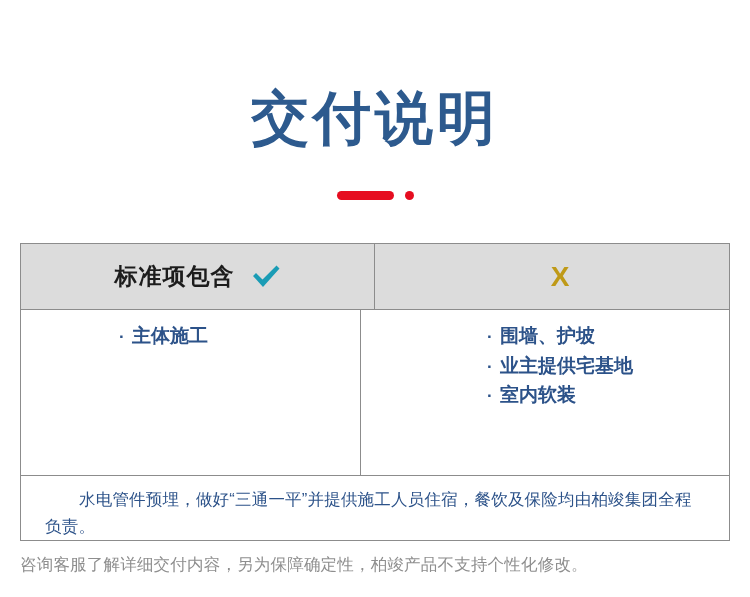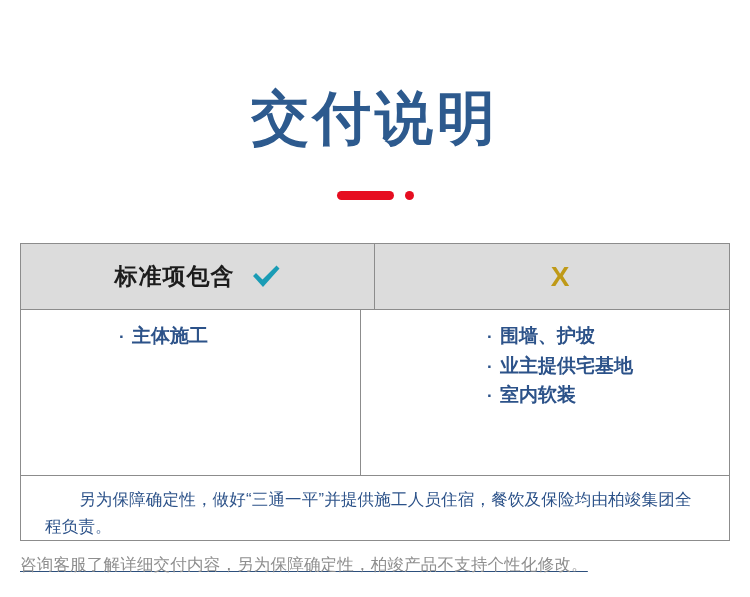--- a/index.html
+++ b/index.html
@@ -170,21 +170,20 @@
     letter-spacing: 0.2px;
     font-family: "Liberation Sans", "DejaVu Sans", sans-serif;
   }
 
   
   .footer {
     position: absolute;
     left: 20px;
     top: 552px;
     width: 710px;
-    text-decoration: underline;
   }
   .footer-text {
     font-size: 16.5px;
     line-height: 24px;
     color: #8e8e8e;
     margin: 0;
     letter-spacing: 0.2px;
     font-family: "Liberation Sans", "DejaVu Sans", sans-serif;
   }
 </style>
@@ -227,21 +226,21 @@
       <div class="body-cell right">
         <ul class="item-list">
           <li><span class="bullet">·</span><span>围墙、护坡</span></li>
           <li><span class="bullet">·</span><span>业主提供宅基地</span></li>
           <li><span class="bullet">·</span><span>室内软装</span></li>
         </ul>
       </div>
     </div>
 
     <div class="note-row">
-      <p class="note-text">另为保障确定性，做好“三通一平”并提供施工人员住宿，餐饮及保险均由柏竣集团全程负责。</p>
+      <p class="note-text">水电管件预埋，做好“三通一平”并提供施工人员住宿，餐饮及保险均由柏竣集团全程负责。</p>
     </div>
 
   </div>
 
   <div class="footer">
     <p class="footer-text">咨询客服了解详细交付内容，另为保障确定性，柏竣产品不支持个性化修改。</p>
   </div>
 
 </div>
 

